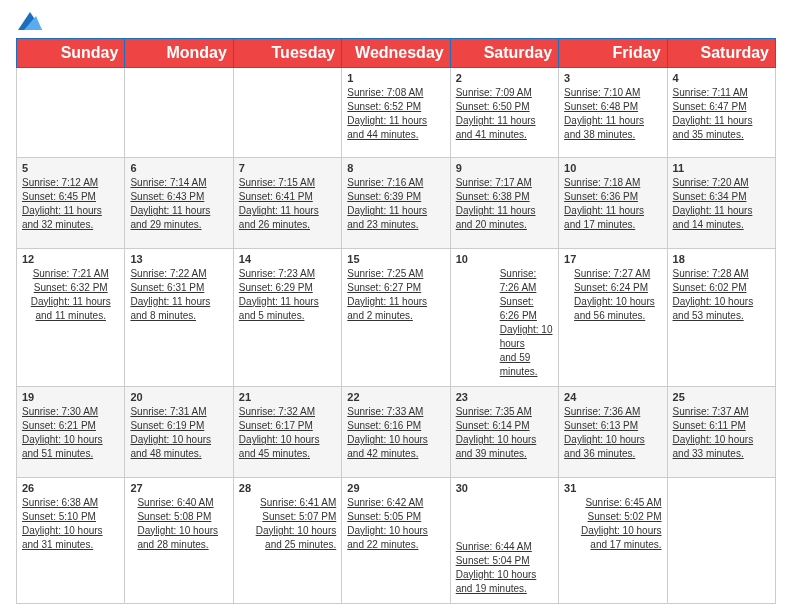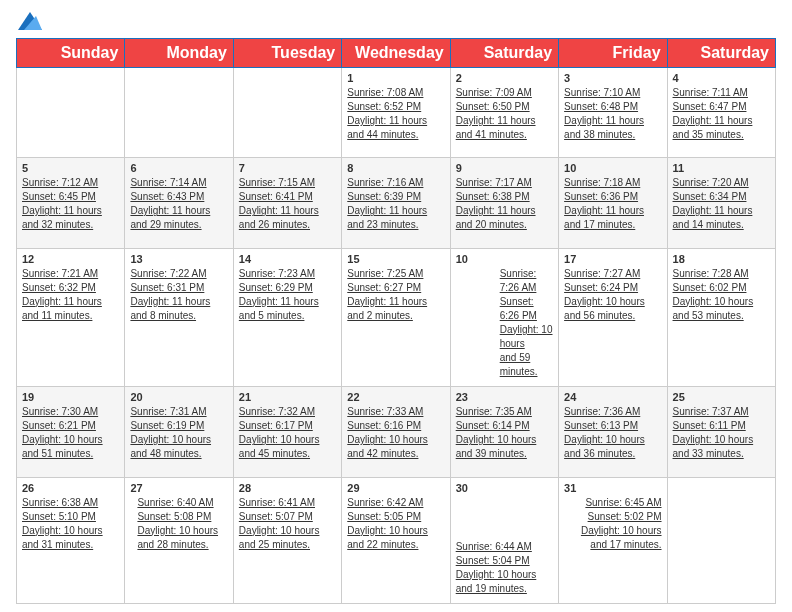--- a/index.html
+++ b/index.html
@@ -219,21 +219,21 @@
             <span class="day-num">11</span>
             <div class="cell-content" style="white-space: pre-line;">Sunrise: 7:20 AM
 Sunset: 6:34 PM
 Daylight: 11 hours
 and 14 minutes.</div>
           </td>
         </tr>
         <tr>
           <td>
             <span class="day-num">12</span>
-            <div class="cell-content" style="white-space: pre-line;">Sunrise: 7:21 AM
+            <div class="cell-content" style="white-space: pre-line; text-align: center;">Sunrise: 7:21 AM
 Sunset: 6:32 PM
 Daylight: 11 hours
 and 11 minutes.</div>
           </td>
           <td>
             <span class="day-num">13</span>
             <div class="cell-content" style="white-space: pre-line;">Sunrise: 7:22 AM
 Sunset: 6:31 PM
 Daylight: 11 hours
 and 8 minutes.</div>
@@ -254,21 +254,21 @@
           </td>
           <td>
             <span class="day-num">10</span>
             <div class="cell-content" style="white-space: pre-line; margin-left: 44px;">Sunrise: 7:26 AM
 Sunset: 6:26 PM
 Daylight: 10 hours
 and 59 minutes.</div>
           </td>
           <td>
             <span class="day-num">17</span>
-            <div class="cell-content" style="white-space: pre-line;">Sunrise: 7:27 AM
+            <div class="cell-content" style="white-space: pre-line; margin-left: 10px;">Sunrise: 7:27 AM
 Sunset: 6:24 PM
 Daylight: 10 hours
 and 56 minutes.</div>
           </td>
           <td>
             <span class="day-num">18</span>
             <div class="cell-content" style="white-space: pre-line;">Sunrise: 7:28 AM
 Sunset: 6:02 PM
 Daylight: 10 hours
 and 53 minutes.</div>
@@ -335,21 +335,21 @@
           </td>
           <td>
             <span class="day-num">27</span>
             <div class="cell-content" style="white-space: pre-line; margin-left: 7px;">Sunrise: 6:40 AM
 Sunset: 5:08 PM
 Daylight: 10 hours
 and 28 minutes.</div>
           </td>
           <td>
             <span class="day-num">28</span>
-            <div class="cell-content" style="white-space: pre-line;">Sunrise: 6:41 AM
+            <div class="cell-content" style="white-space: pre-line; text-align: right;">Sunrise: 6:41 AM
 Sunset: 5:07 PM
 Daylight: 10 hours
 and 25 minutes.</div>
           </td>
           <td>
             <span class="day-num">29</span>
             <div class="cell-content" style="white-space: pre-line;">Sunrise: 6:42 AM
 Sunset: 5:05 PM
 Daylight: 10 hours
 and 22 minutes.</div>

